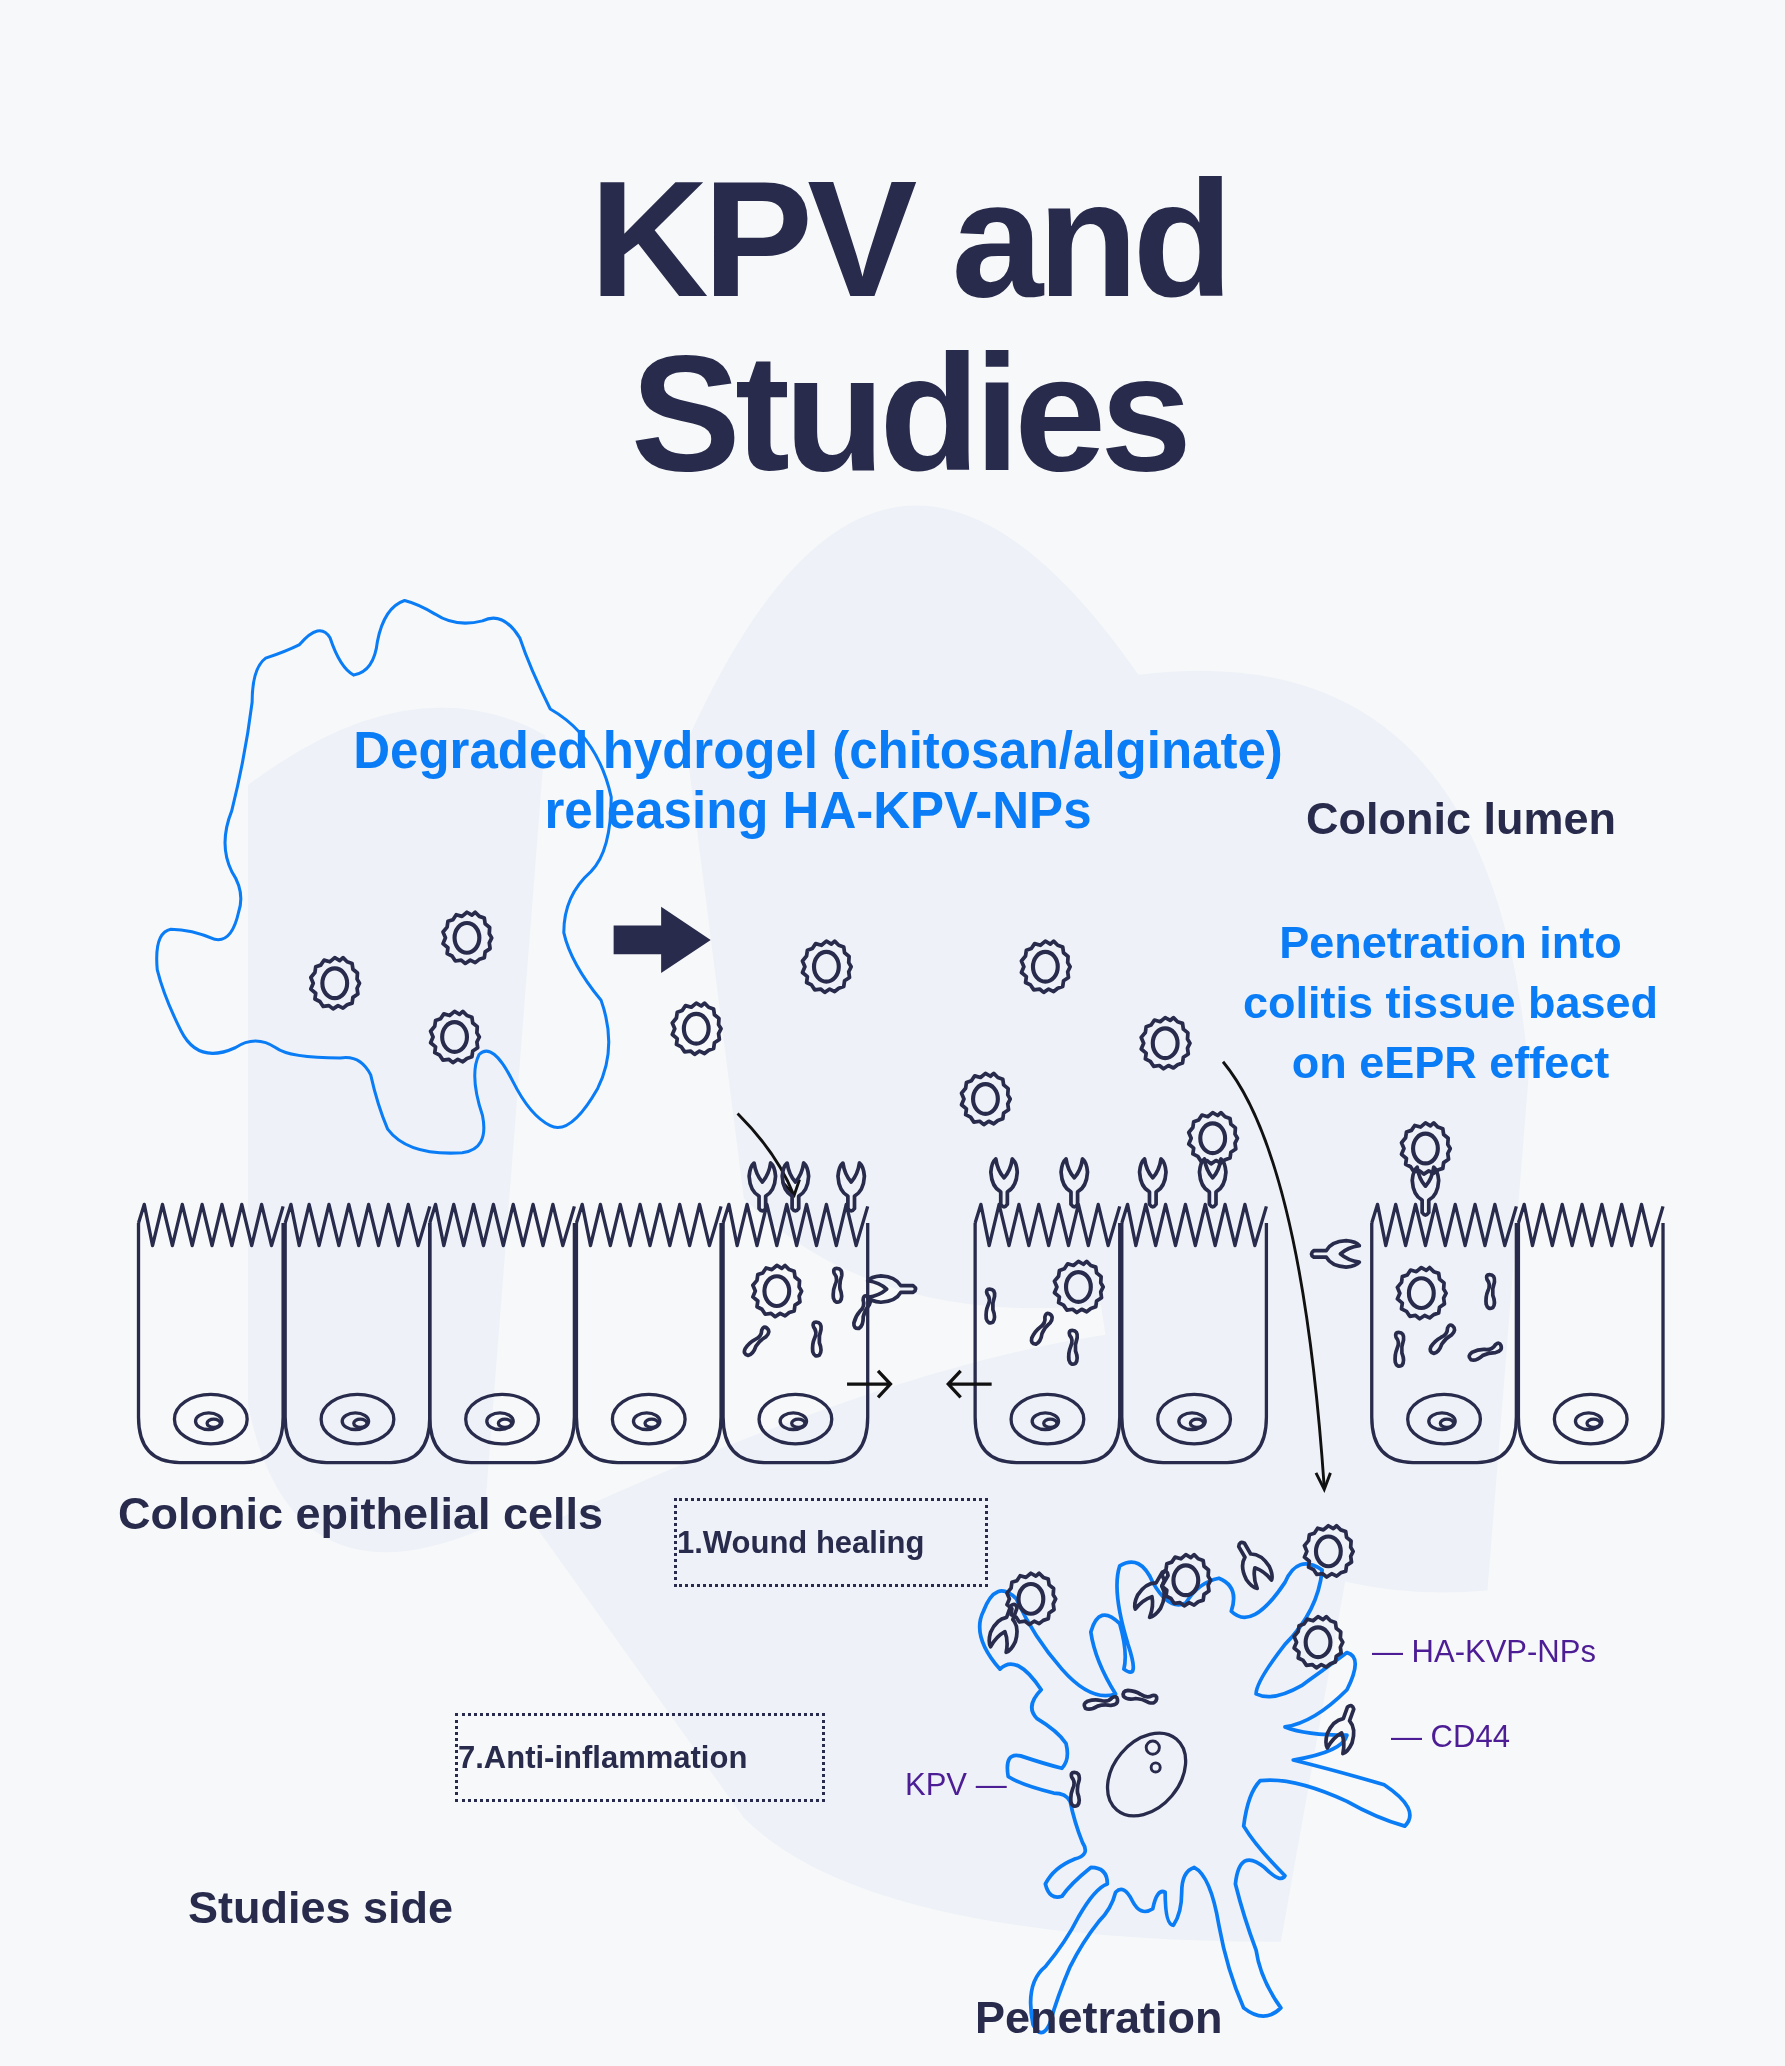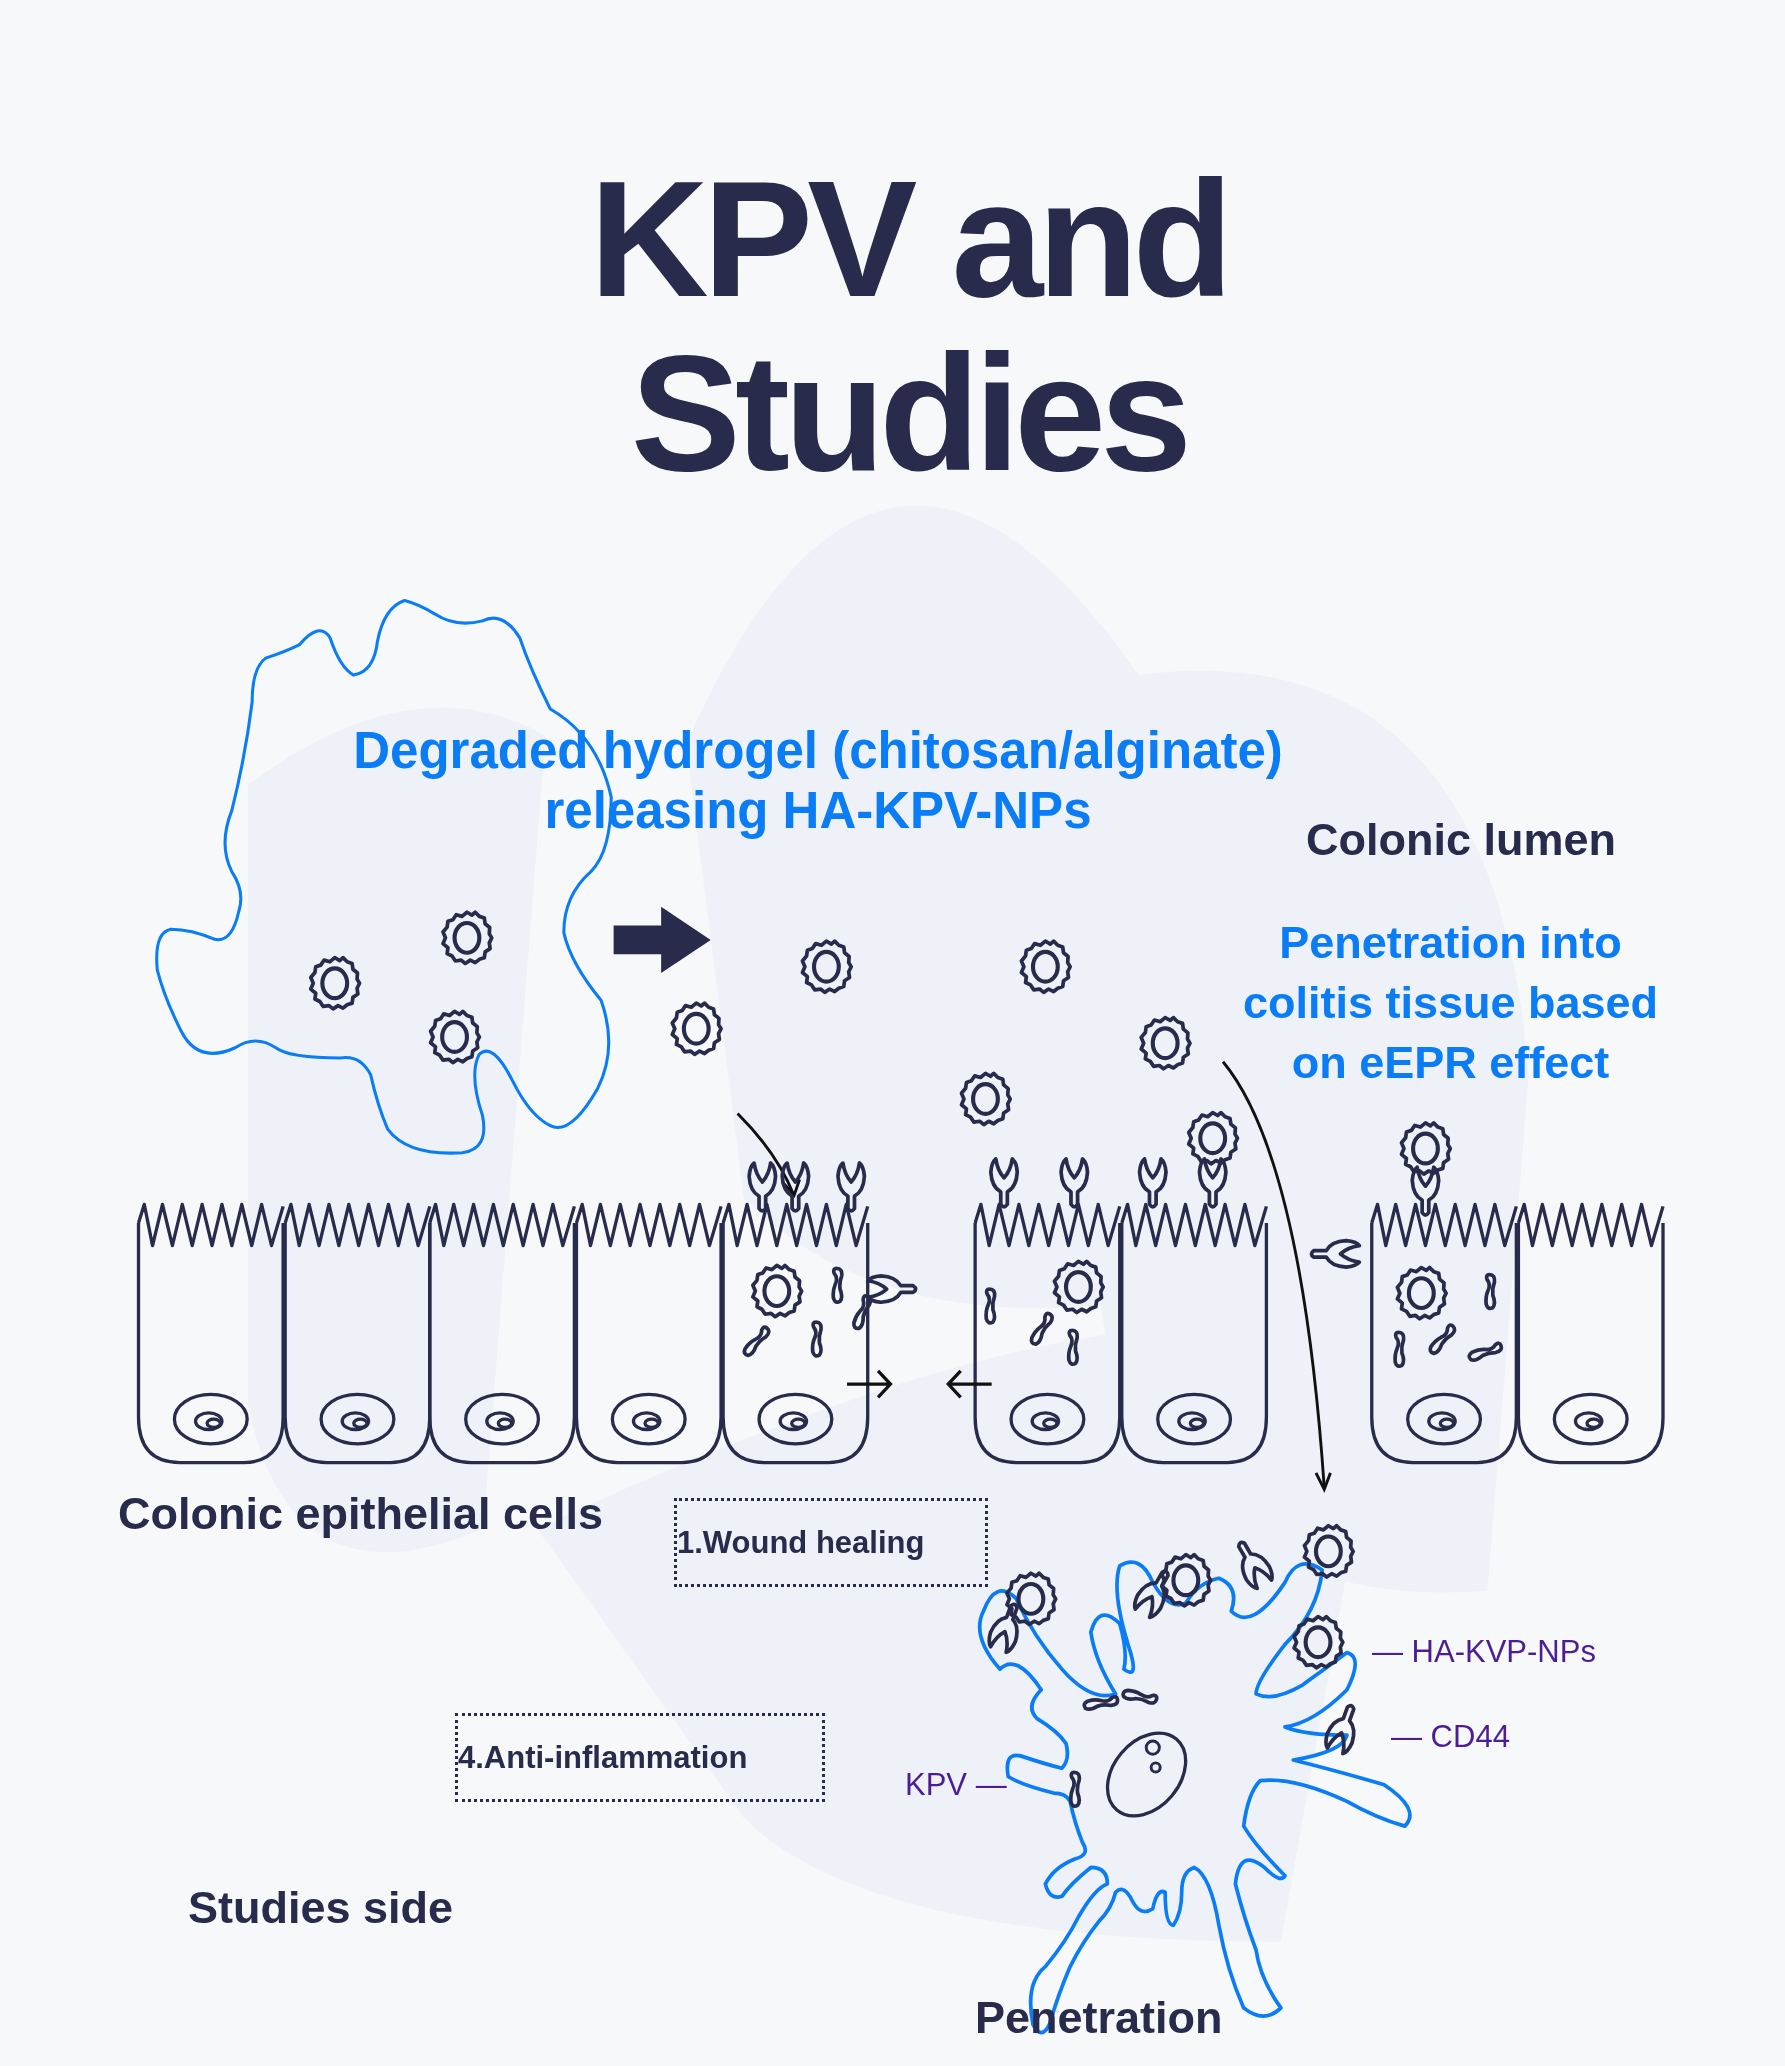--- a/index.html
+++ b/index.html
@@ -15,21 +15,21 @@
     position: absolute; left: 0; width: 1785px; top: 136px;
     text-align: center; font-weight: 700; font-size: 165px; line-height: 174px;
     letter-spacing: -5.8px; color: #282b4b; margin: 16px;
   }
   .title span { display: block; }
   .lbl { position: absolute; font-weight: 700; white-space: nowrap; }
   .blue { color: #0a7cf5; }
   .navy { color: #282b4b; }
   .lbl-hydrogel { left: 0; width: 1636px; top: 721px; text-align: center; font-size: 51px; line-height: 60px; padding-left: 0; }
   .lbl-hydrogel span { display: block; }
-  .lbl-lumen { left: 1306px; top: 793px; font-size: 45px; margin-top: 21px; }
+  .lbl-lumen { left: 1306px; top: 793px; font-size: 45px; }
   .lbl-penetration { left: 1223px; width: 455px; top: 913px; text-align: center; font-size: 45px; line-height: 60px; }
   .lbl-penetration span { display: block; }
   .lbl-epithelial { left: 118px; top: 1488px; font-size: 45px; }
   .lbl-mucosa { left: 188px; top: 1882px; font-size: 45px; }
   .lbl-macro { left: 975px; top: 1992px; font-size: 45px; }
   .box {
     position: absolute; border: 3.7px dotted #282b4b; box-sizing: border-box;
     display: flex; align-items: center; 
     font-weight: 700; font-size: 31px; color: #282b4b;
   }
@@ -189,21 +189,21 @@
   <span>colitis tissue based</span>
   <span>on eEPR effect</span>
 </div>
 
 <div class="lbl navy lbl-epithelial">Colonic epithelial cells</div>
 
 <div class="box box-wound">
   <span>1.Wound healing</span>
 </div>
 <div class="box box-anti">
-  <span>4.Anti-inflammation</span>
+  <span>7.Anti-inflammation</span>
 </div>
 
 <div class="legend legend-np">— HA-KVP-NPs</div>
 <div class="legend legend-cd44">— CD44</div>
 <div class="legend legend-kpv">KPV —</div>
 
 <div class="lbl navy lbl-mucosa">Studies side</div>
 <div class="lbl navy lbl-macro">Penetration</div>
 
 

